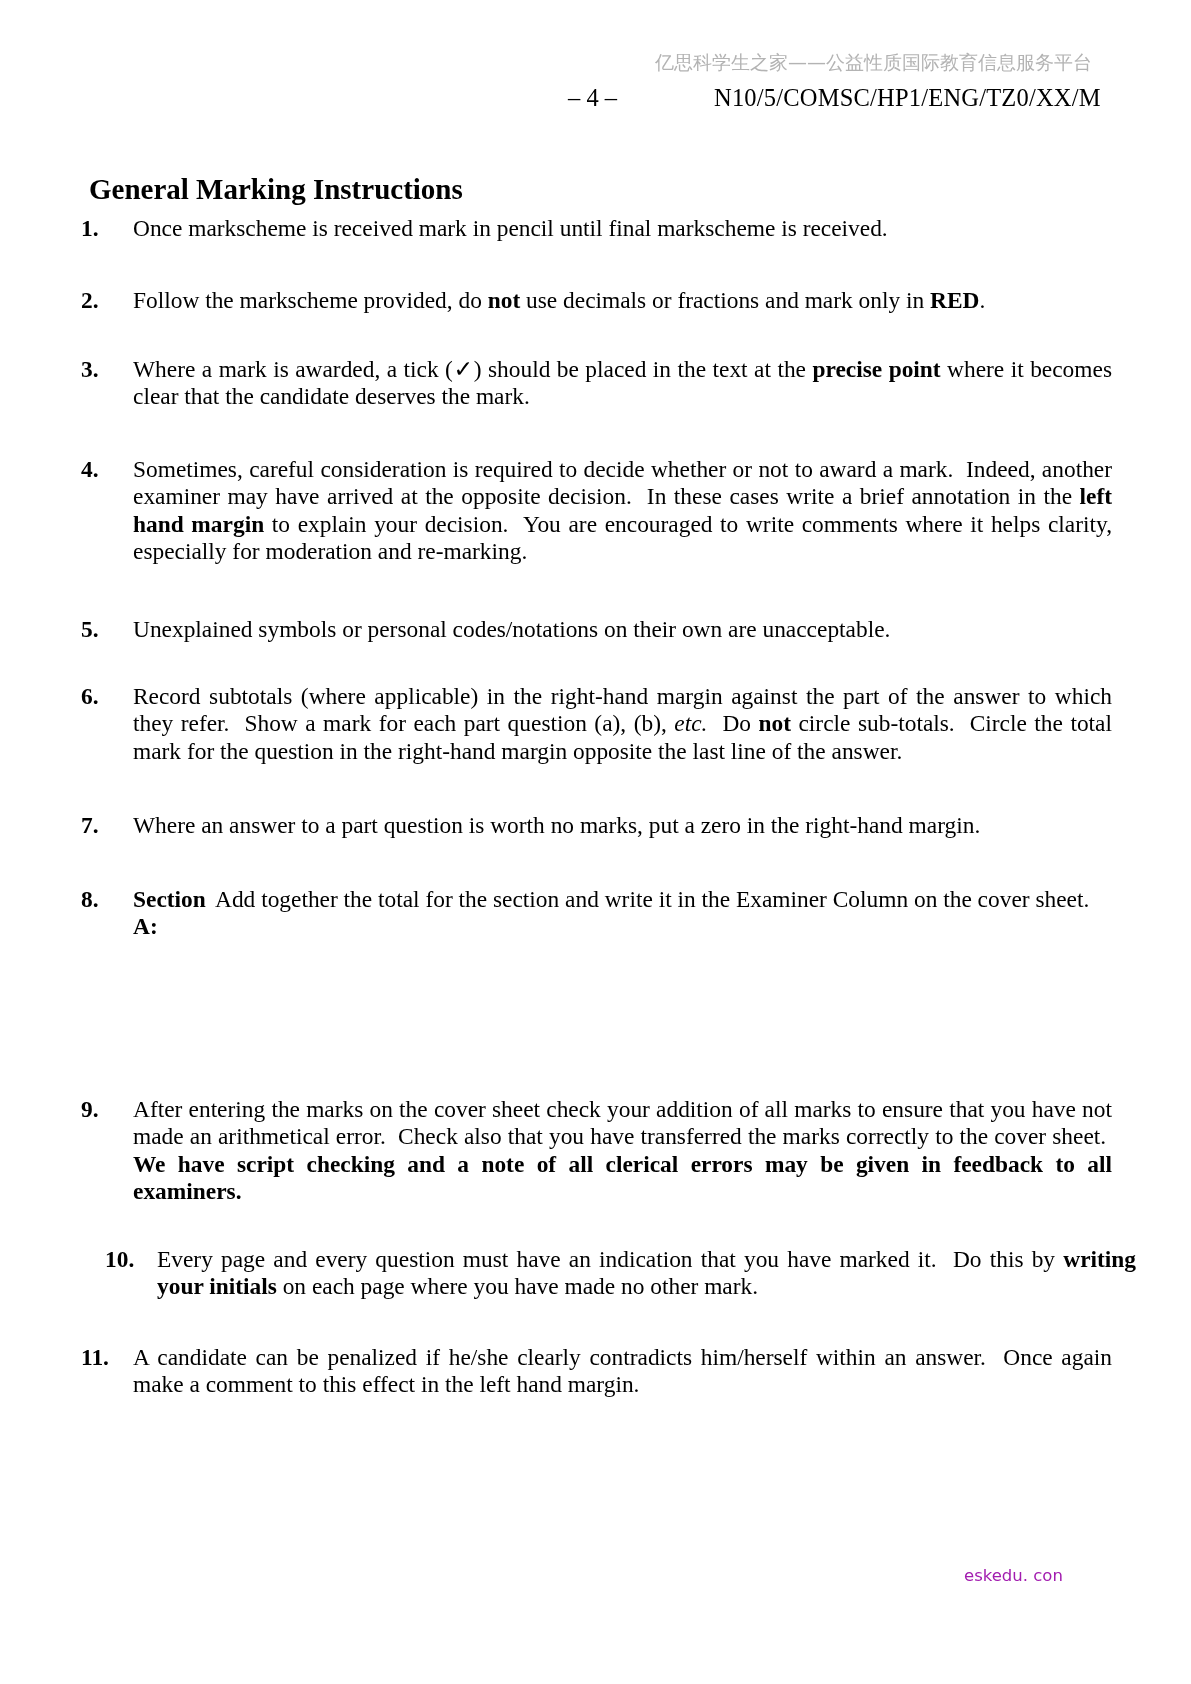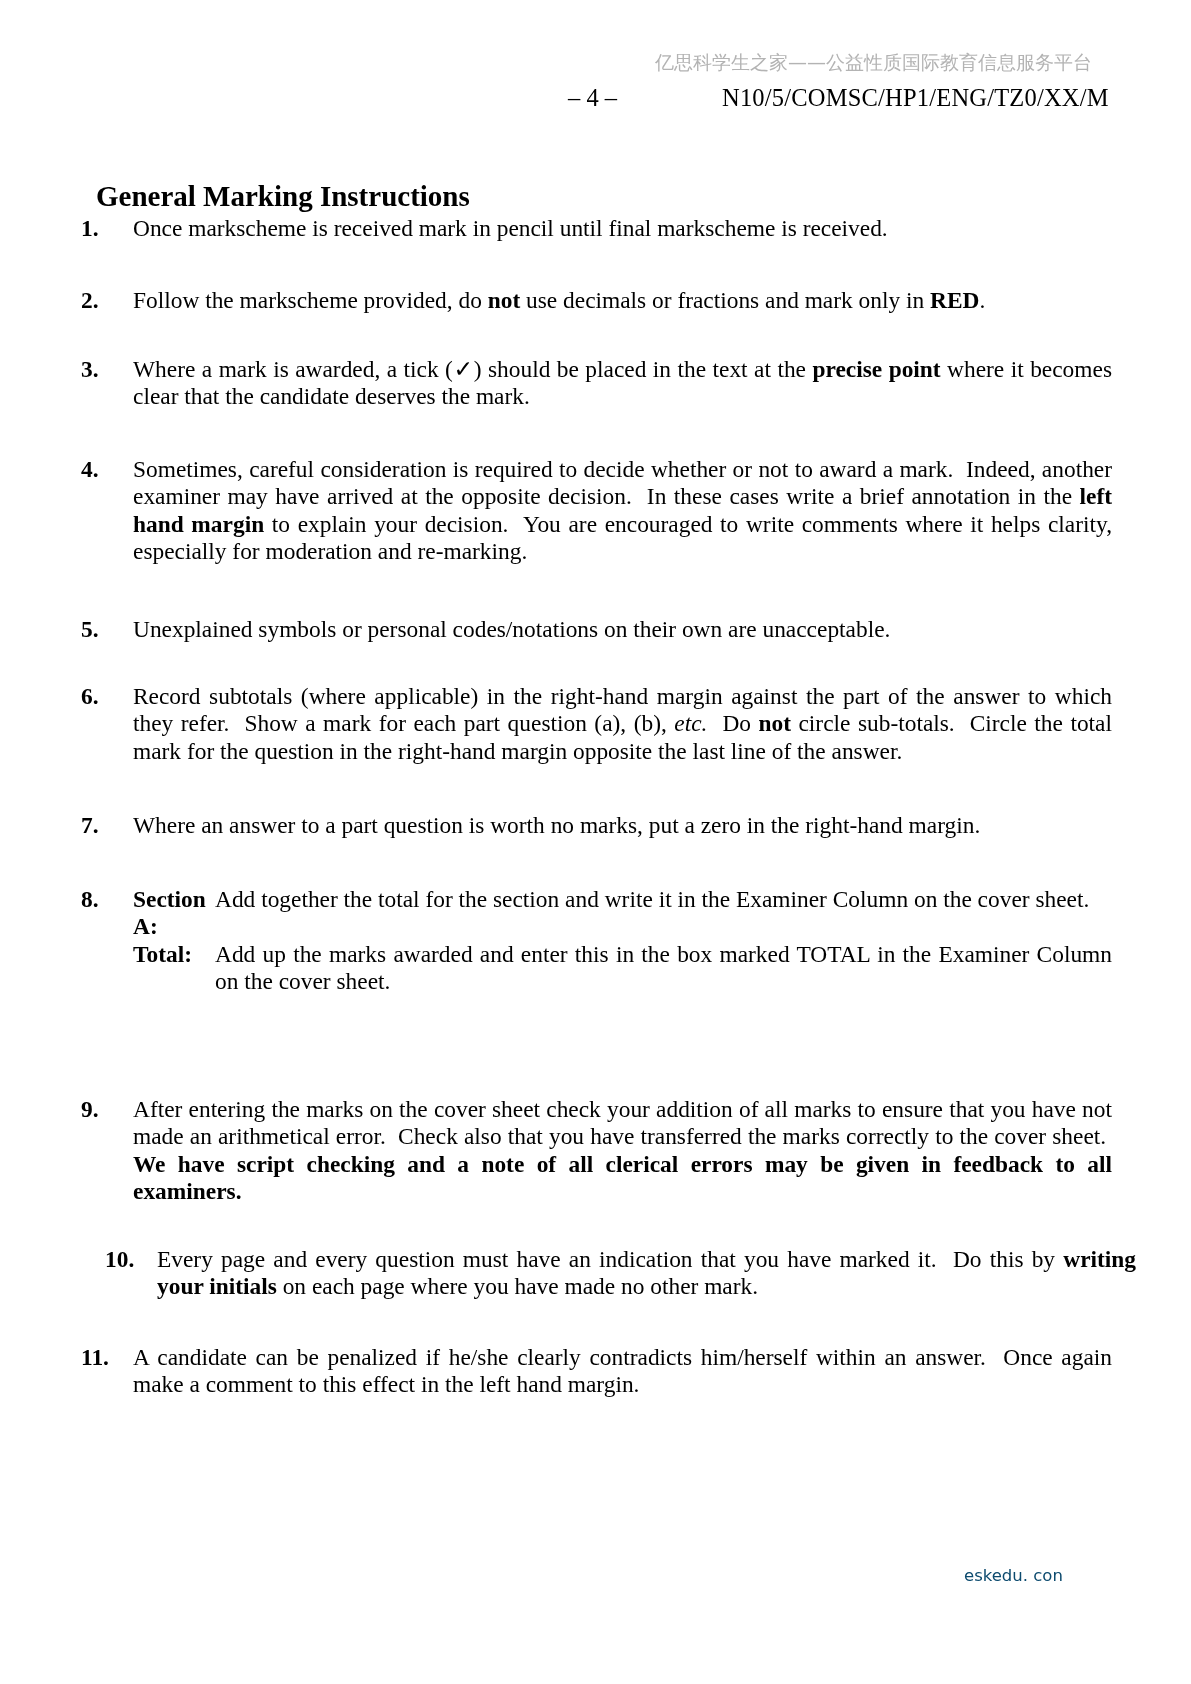--- a/index.html
+++ b/index.html
@@ -15,45 +15,45 @@
     position:absolute;top:50px;left:655px;
     font-family:"DejaVu Sans", sans-serif;
     font-size:19px;color:#b3b3b3;white-space:nowrap;
   }
   .pageno{
     position:absolute;top:84px;left:568px;
     font-size:24.5px;white-space:nowrap;
   }
   .code{
     position:absolute;top:84px;left:714px;
-    font-size:24.5px;white-space:nowrap;letter-spacing:0.2px;margin-left:8px;
+    font-size:24.5px;white-space:nowrap;letter-spacing:0.2px;
   }
   .title{
-    position:absolute;top:165px;left:81px;margin:15px;
+    position:absolute;top:165px;left:81px;margin:8px;
     font-size:29px;font-weight:bold;white-space:nowrap;
   }
   .list{margin:0;padding:0;list-style:none;}
   .item{
     position:absolute;left:81px;width:1031px;
     font-size:23.4px;line-height:27.4px;
   }
   .num{
     position:absolute;left:0;top:0;font-weight:bold;
   }
   .body{
     margin-left:52px;
     text-align:justify;
   }
   .subitem{display:flex;justify-content:space-between;}
   .sublabel{flex:none;width:82px;font-weight:bold;}
   .subtext{flex:1;text-align:justify;}
   .watermark{
     position:absolute;top:1566px;left:964px;
     font-family:"DejaVu Sans", sans-serif;
-    font-size:16.5px;color:#0c4a6e;white-space:nowrap;
+    font-size:16.5px;color:#a21caf;white-space:nowrap;
   }
   b{font-weight:bold;}
   i{}
 </style>
 </head>
 <body>
 
 <div class="page">
   <div class="banner">亿思科学生之家——公益性质国际教育信息服务平台</div>
   <div class="pageno">– 4 –</div>
@@ -88,24 +88,20 @@
         <span class="num">7.</span>
         <div class="body"><span>Where an answer to a part question is worth no marks, put a zero in the right-hand margin.</span></div>
       </li>
       <li class="item" style="top: 886px;">
         <span class="num">8.</span>
         <div class="body">
           <div class="subitem">
             <span class="sublabel">Section A:</span>
             <div class="subtext"><span>Add together the total for the section and write it in the Examiner Column on the cover sheet.</span></div>
           </div>
-          <div class="subitem">
-            <span class="sublabel">Total:</span>
-            <div class="subtext"><span>Add up the marks awarded and enter this in the box marked TOTAL in the Examiner Column on the cover sheet.</span></div>
-          </div>
         </div>
       </li>
       <li class="item" style="top: 1096px;">
         <span class="num">9.</span>
         <div class="body"><span>After entering the marks on the cover sheet check your addition of all marks to ensure that you have not made an arithmetical error.&nbsp; Check also that you have transferred the marks correctly to the cover sheet.&nbsp; </span><b>We have script checking and a note of all clerical errors may be given in feedback to all examiners.</b></div>
       </li>
       <li class="item" style="top: 1246px; margin-left: 24px;">
         <span class="num">10.</span>
         <div class="body"><span>Every page and every question must have an indication that you have marked it.&nbsp; Do this by </span><b>writing your initials</b><span> on each page where you have made no other mark.</span></div>
       </li>

